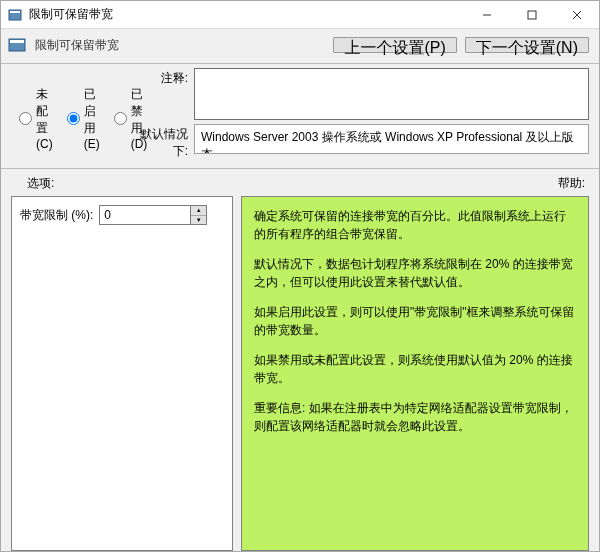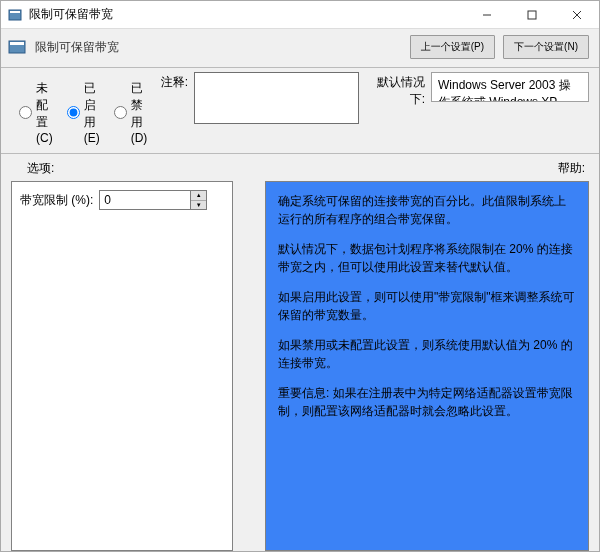--- a/index.html
+++ b/index.html
@@ -7,45 +7,45 @@
   .window { width: 600px; height: 552px; border: 1px solid #aaa; background: #fff; display: flex; flex-direction: column; }
   .titlebar { height: 28px; display: flex; align-items: center; padding: 0 0 0 6px; border-bottom: 1px solid #ddd; }
   .titlebar .icon { width: 16px; height: 16px; margin-right: 6px; }
   .titlebar .title-text { flex: 1; font-size: 12px; }
   .winbtns { display: flex; }
   .winbtn { width: 45px; height: 28px; display: flex; align-items: center; justify-content: center; color: #333; cursor: default; }
   .content { flex: 1; display: flex; flex-direction: column; background: #f0f0f0; }
   .header-row { display: flex; align-items: center; padding: 6px 10px 6px 6px; gap: 8px; }
   .header-icon { width: 20px; height: 20px; }
   .header-title { flex: 1; font-size: 12px; color: #333; }
-  .nav-btn { height: 24px; padding: 0 10px; border: 1px solid #999; background: #e1e1e1; font-size: 10px; cursor: default; border-radius: 1px; }
+  .nav-btn { height: 16px; padding: 0 10px; border: 1px solid #999; background: #e1e1e1; font-size: 16px; cursor: default; border-radius: 1px; }
   .top-section { display: flex; padding: 0 10px 6px 10px; }
   .radio-col { width: 115px; padding: 8px 0 0 8px; display: flex; flex-direction: row; gap: 14px; }
   .radio-row { display: flex; align-items: center; gap: 4px; }
   .radio-row input { width: 13px; height: 13px; }
   .radio-row label { font-size: 12px; }
-  .right-col { flex: 1; display: flex; gap: 4px; }
+  .right-col { flex: 1; display: flex; flex-direction: column; gap: 4px; }
   .field-row { display: flex; align-items: flex-start; gap: 6px; }
   .field-label { width: 62px; text-align: right; padding-top: 2px; font-size: 12px; }
   .comment-box { flex: 1; height: 52px; border: 1px solid #6f6f6f; background: #fff; padding: 2px 4px; font-size: 12px; overflow-y: scroll; resize: none; font-family: inherit; }
   .platform-box { flex: 1; height: 30px; border: 1px solid #a0a0a0; background: #fff; padding: 4px 6px; font-size: 12px; overflow-y: scroll; }
   .divider { border: none; border-top: 1px solid #bbb; margin: 2px 0 4px 0; }
   .mid-labels { display: flex; padding: 2px 14px 4px 26px; }
   .mid-labels .opts { width: 225px; }
   .mid-labels .help { flex: 1; text-align: right; }
   .panels { display: flex; padding: 0 10px; gap: 8px; flex: 1; min-height: 0; }
   .opt-panel { width: 222px; border: 1px solid #828282; background: #fff; padding: 8px 8px; overflow: auto; }
   .opt-line { display: flex; align-items: center; gap: 6px; }
   .opt-label { font-size: 12px; }
   .spinner { display: flex; border: 1px solid #7a7a7a; background: #fff; height: 20px; }
   .spinner input { width: 90px; border: none; padding: 1px 4px; font-size: 12px; outline: none; }
   .spinner-btns { width: 16px; display: flex; flex-direction: column; border-left: 1px solid #7a7a7a; }
   .spin-up, .spin-down { flex: 1; display: flex; align-items: center; justify-content: center; font-size: 6px; background: #e1e1e1; cursor: default; line-height: 1; }
   .spin-up { border-bottom: 1px solid #aaa; }
-  .help-panel { flex: 1; border: 1px solid #828282; background: #3b82f6; padding: 10px 12px; overflow: auto; font-size: 12px; line-height: 1.5; margin-left: 24px; }
+  .help-panel { flex: 1; border: 1px solid #828282; background: #bef264; padding: 10px 12px; overflow: auto; font-size: 12px; line-height: 1.5; }
   .help-panel p { margin-bottom: 12px; }
   .footer { display: flex; justify-content: flex-end; padding: 6px 10px 8px; gap: 6px; border-top: 1px solid #ccc; background: #f0f0f0; }
   .footer-btn { height: 22px; width: 80px; border: 1px solid #0078d7; background: #e1e1e1; font-size: 12px; cursor: default; border-radius: 1px; }
   .footer-btn.secondary { border: 1px solid #adadad; }
   ::-webkit-scrollbar { width: 16px; }
   ::-webkit-scrollbar-track { background: #f0f0f0; }
   ::-webkit-scrollbar-thumb { background: #cdcdcd; border: 1px solid #ddd; }
   ::-webkit-scrollbar-button { background: #f0f0f0; height: 16px; border: 1px solid #ddd; }
 </style>
 </head>

